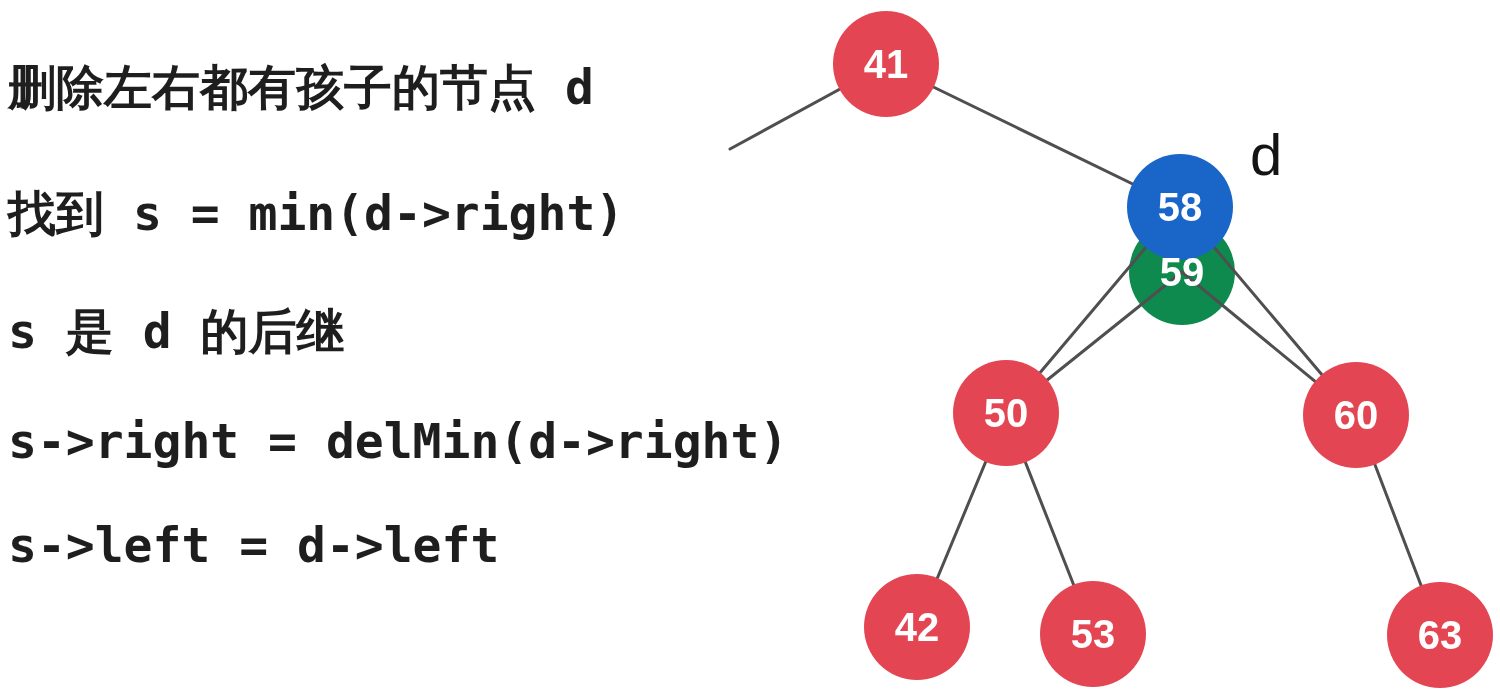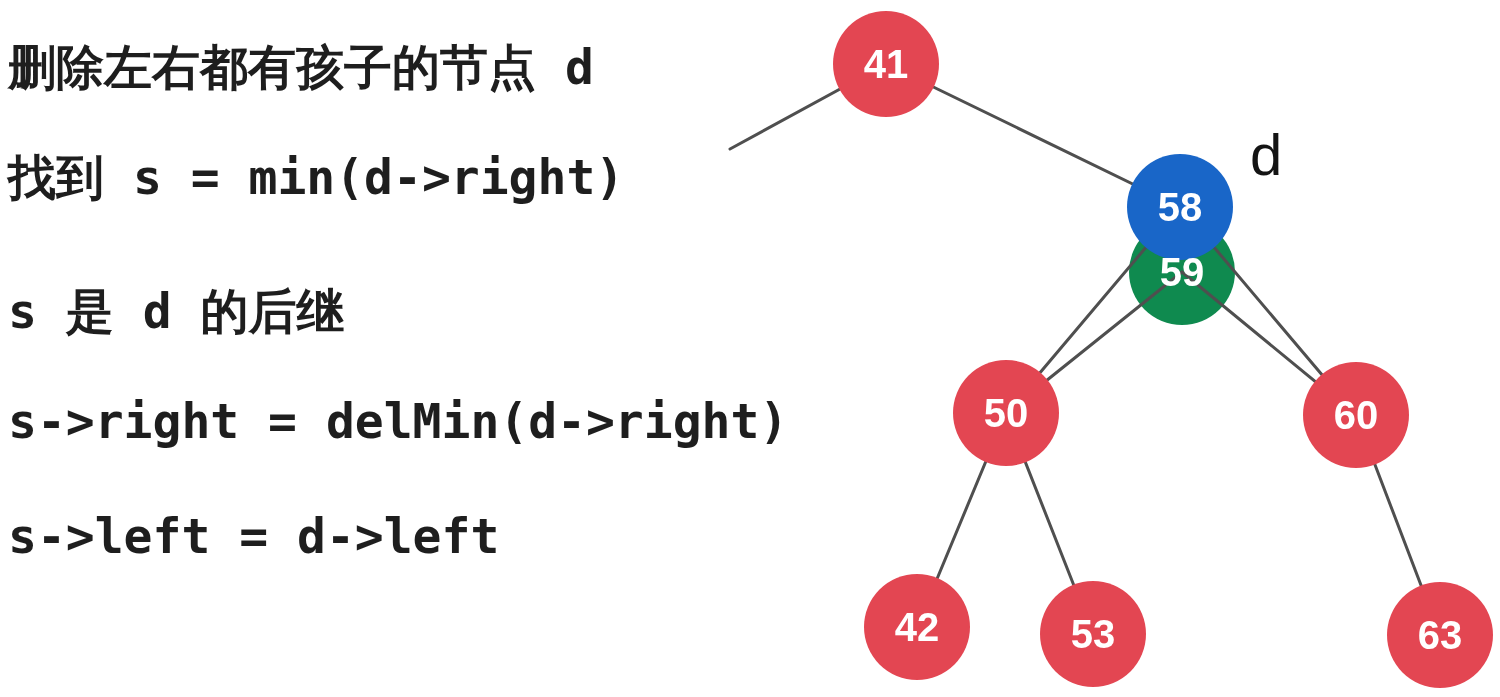--- a/index.html
+++ b/index.html
@@ -15,26 +15,27 @@
   .note {
     position: absolute;
     left: 8px;
     font-size: 48px;
     line-height: 1.05;
     font-weight: 600;
     color: #1e1e1e;
     letter-spacing: 0px;
     white-space: pre;
     font-family: "DejaVu Sans Mono", "DejaVu Sans", sans-serif;
+    margin-top: 20px;
   }
   .l1 { top: 42px; }
-  .l2 { top: 152px; }
+  .l2 { top: 168px; }
   .l3 { top: 286px; }
   .l4 { top: 396px; }
-  .l5 { top: 511px; }
+  .l5 { top: 500px; }
   .l6 { top: 582px; }
   .tree-svg {
     position: absolute;
     left: 0;
     top: 0;
     width: 1500px;
     height: 697px;
   }
   .tree-edge {
     stroke-linecap: round;

